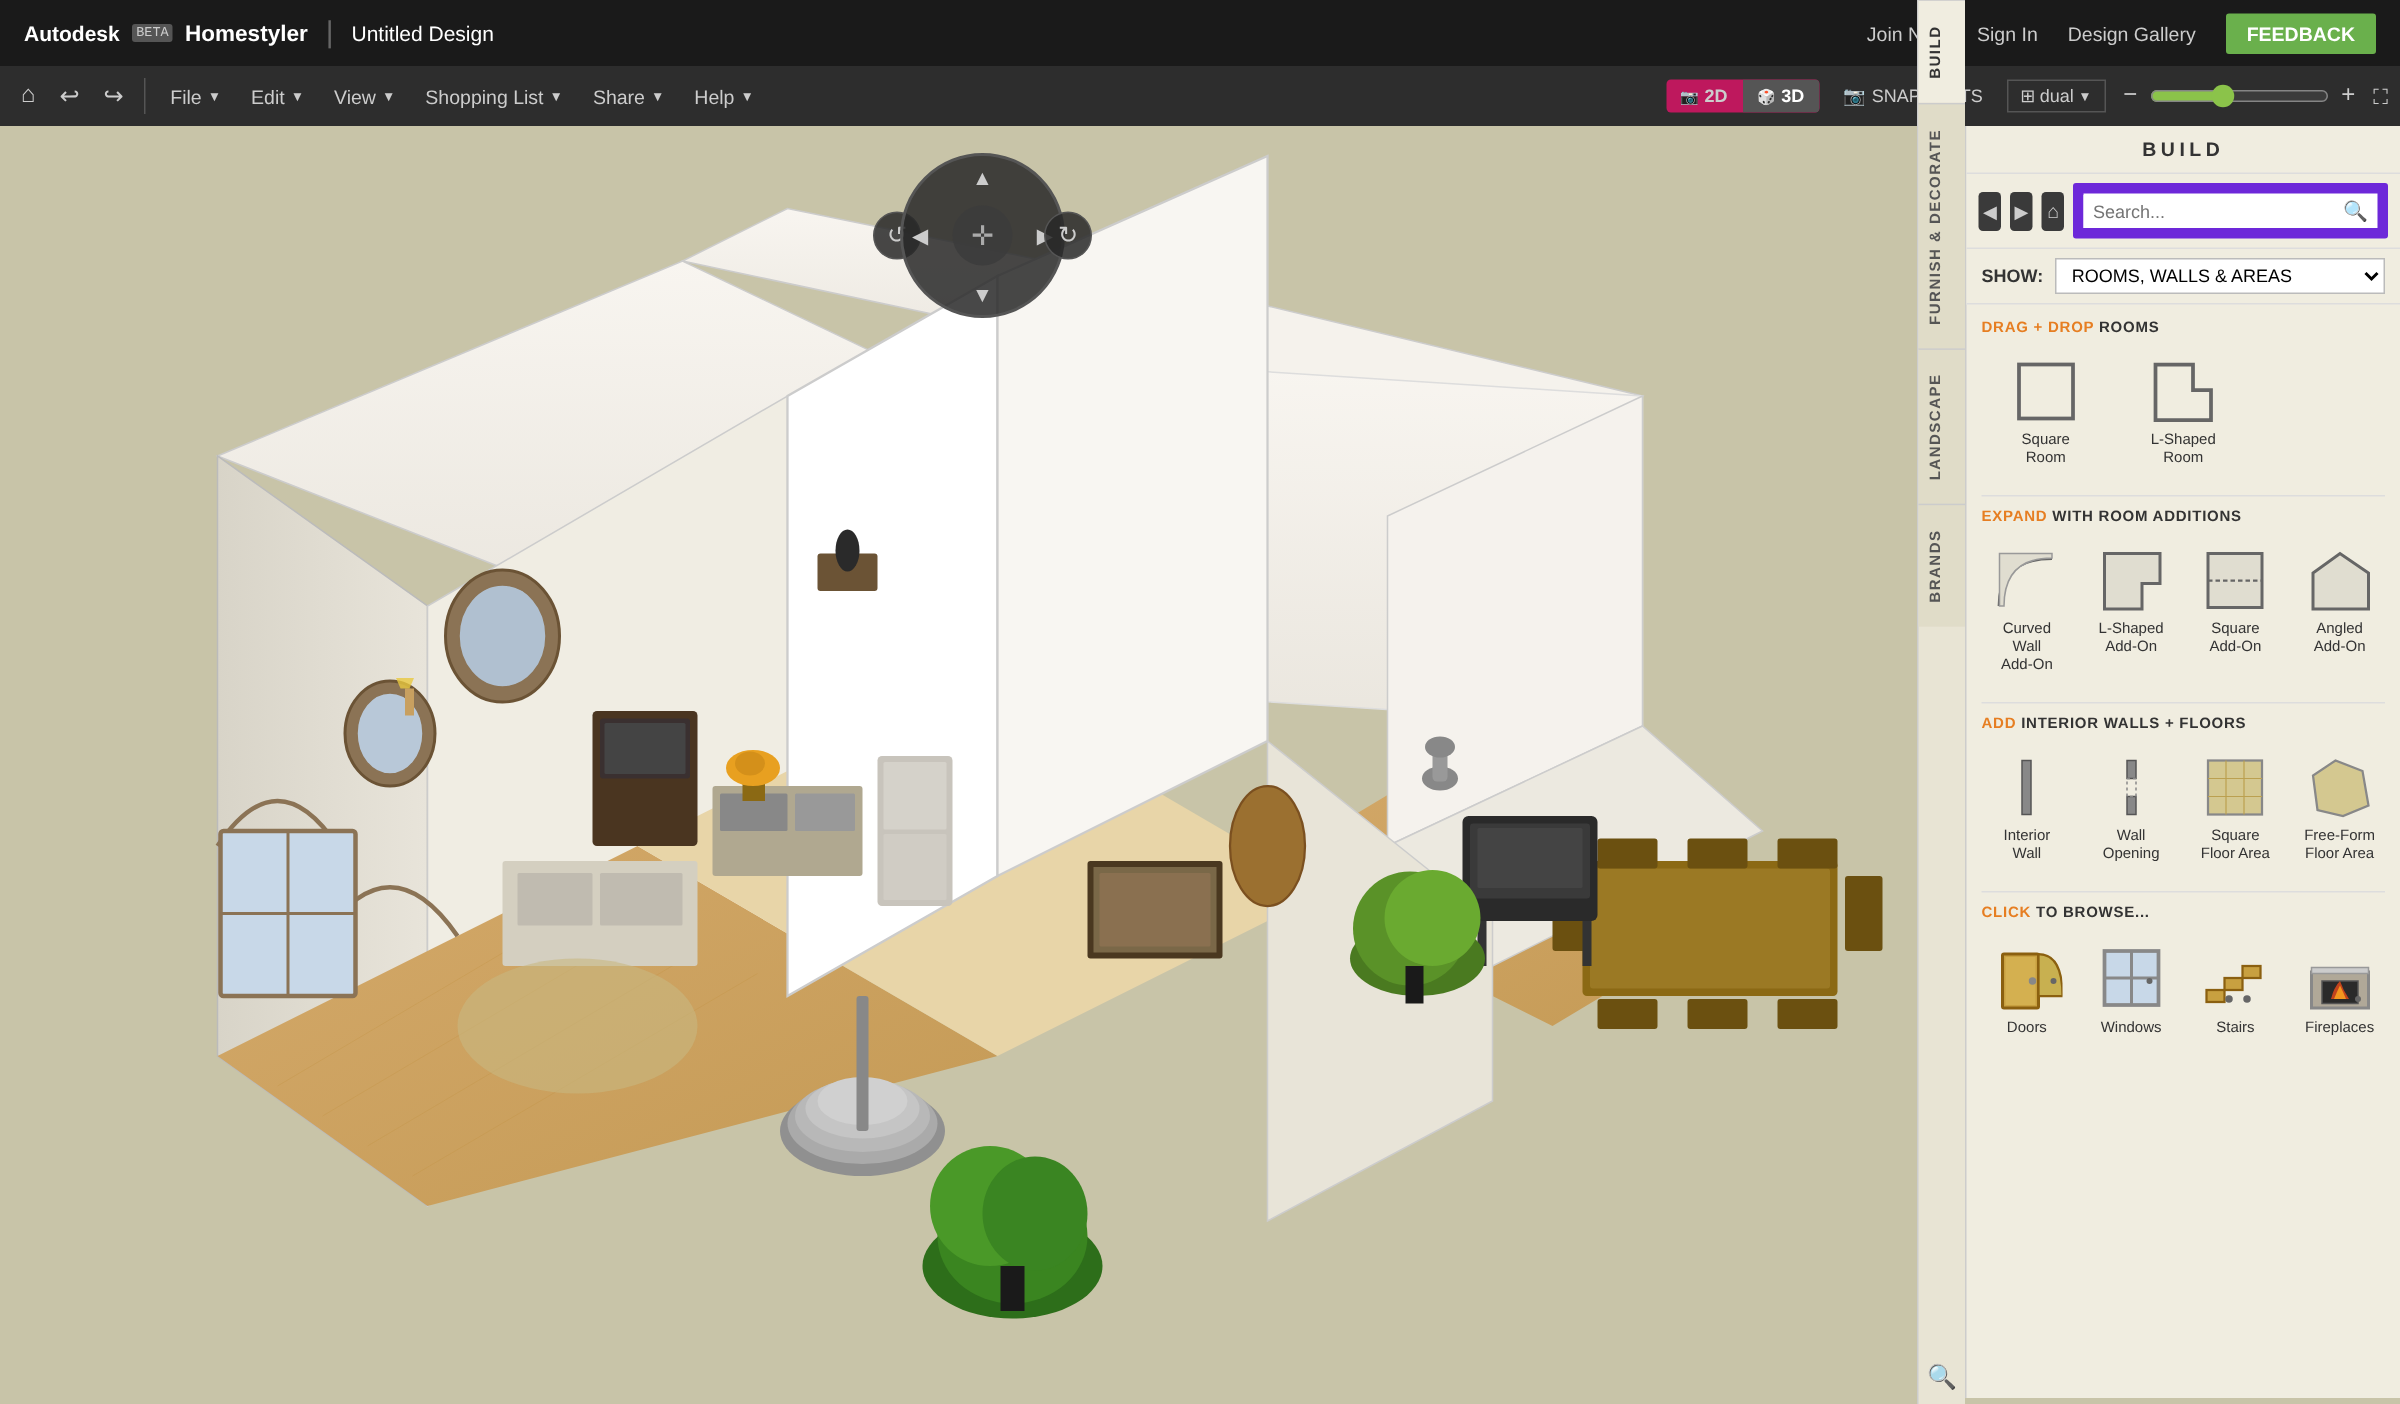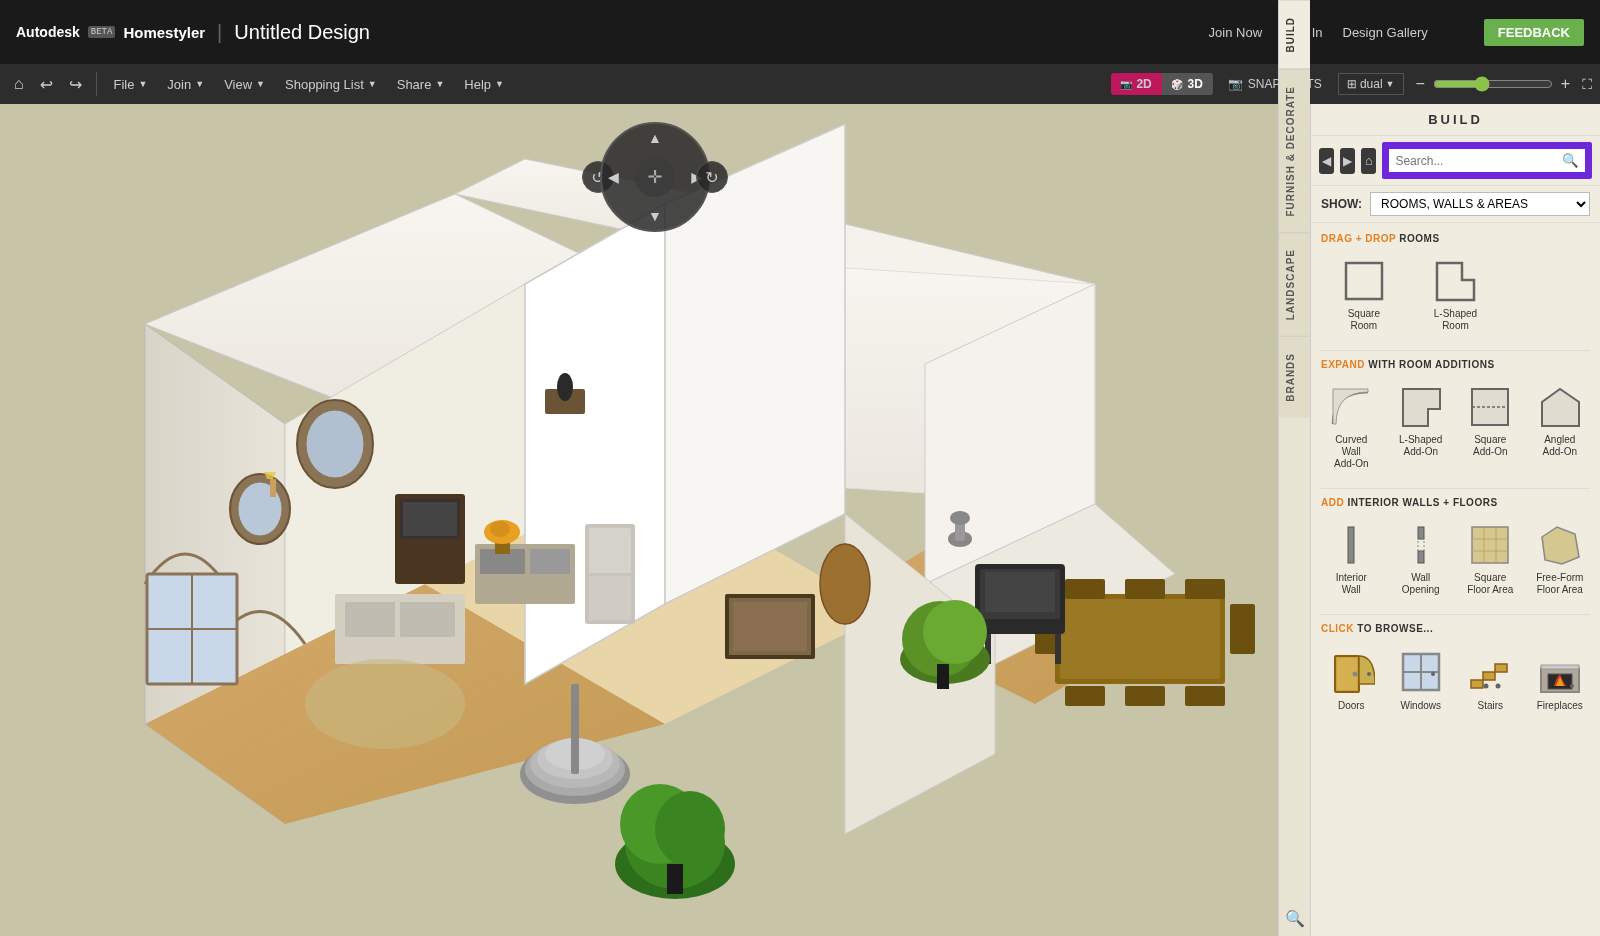--- a/index.html
+++ b/index.html
@@ -1,21 +1,21 @@
 <!DOCTYPE html>
 <html><head>
   <meta charset="utf-8">
   <style>
     * { box-sizing: border-box; margin: 0; padding: 0; }
     body { font-family: Arial, sans-serif; background: #c8c4a8; width: 1600px; height: 936px; overflow: hidden; }
 
     
     #top-header {
       background: #1a1a1a;
-      height: 64px;
+      height: 44px;
       display: flex;
       align-items: center;
       padding: 0 16px;
       gap: 16px;
     }
     #logo-area {
       display: flex;
       align-items: center;
       gap: 8px;
     }
@@ -37,21 +37,21 @@
       font-size: 15px;
       font-weight: bold;
     }
     #title-separator {
       color: #666;
       font-size: 20px;
       margin: 0 4px;
     }
     #design-title {
       color: #ffffff;
-      font-size: 20px;
+      font-size: 14px;
     }
     #top-nav-right {
       margin-left: auto;
       display: flex;
       align-items: center;
       gap: 20px;
     }
     #top-nav-right a {
       color: #cccccc;
       font-size: 13px;
@@ -60,21 +60,20 @@
     }
     #feedback-btn {
       background: #6ab04c;
       color: white;
       border: none;
       padding: 6px 14px;
       font-size: 13px;
       font-weight: bold;
       cursor: pointer;
       border-radius: 2px;
-      margin-left: 36px;
     }
 
     
     #toolbar {
       background: #2d2d2d;
       height: 40px;
       display: flex;
       align-items: center;
       padding: 0 8px;
       gap: 4px;
@@ -512,21 +511,21 @@
 <div id="toolbar">
   <button class="toolbar-icon-btn">⌂</button>
   <button class="toolbar-icon-btn">↩</button>
   <button class="toolbar-icon-btn">↪</button>
   <div class="toolbar-sep"></div>
   <button class="toolbar-menu-btn">
     <span>File</span>
     <span class="dropdown-arrow">▼</span>
   </button>
   <button class="toolbar-menu-btn">
-    <span>Join</span>
+    <span>Edit</span>
     <span class="dropdown-arrow">▼</span>
   </button>
   <button class="toolbar-menu-btn">
     <span>View</span>
     <span class="dropdown-arrow">▼</span>
   </button>
   <button class="toolbar-menu-btn">
     <span>Shopping List</span>
     <span class="dropdown-arrow">▼</span>
   </button>

